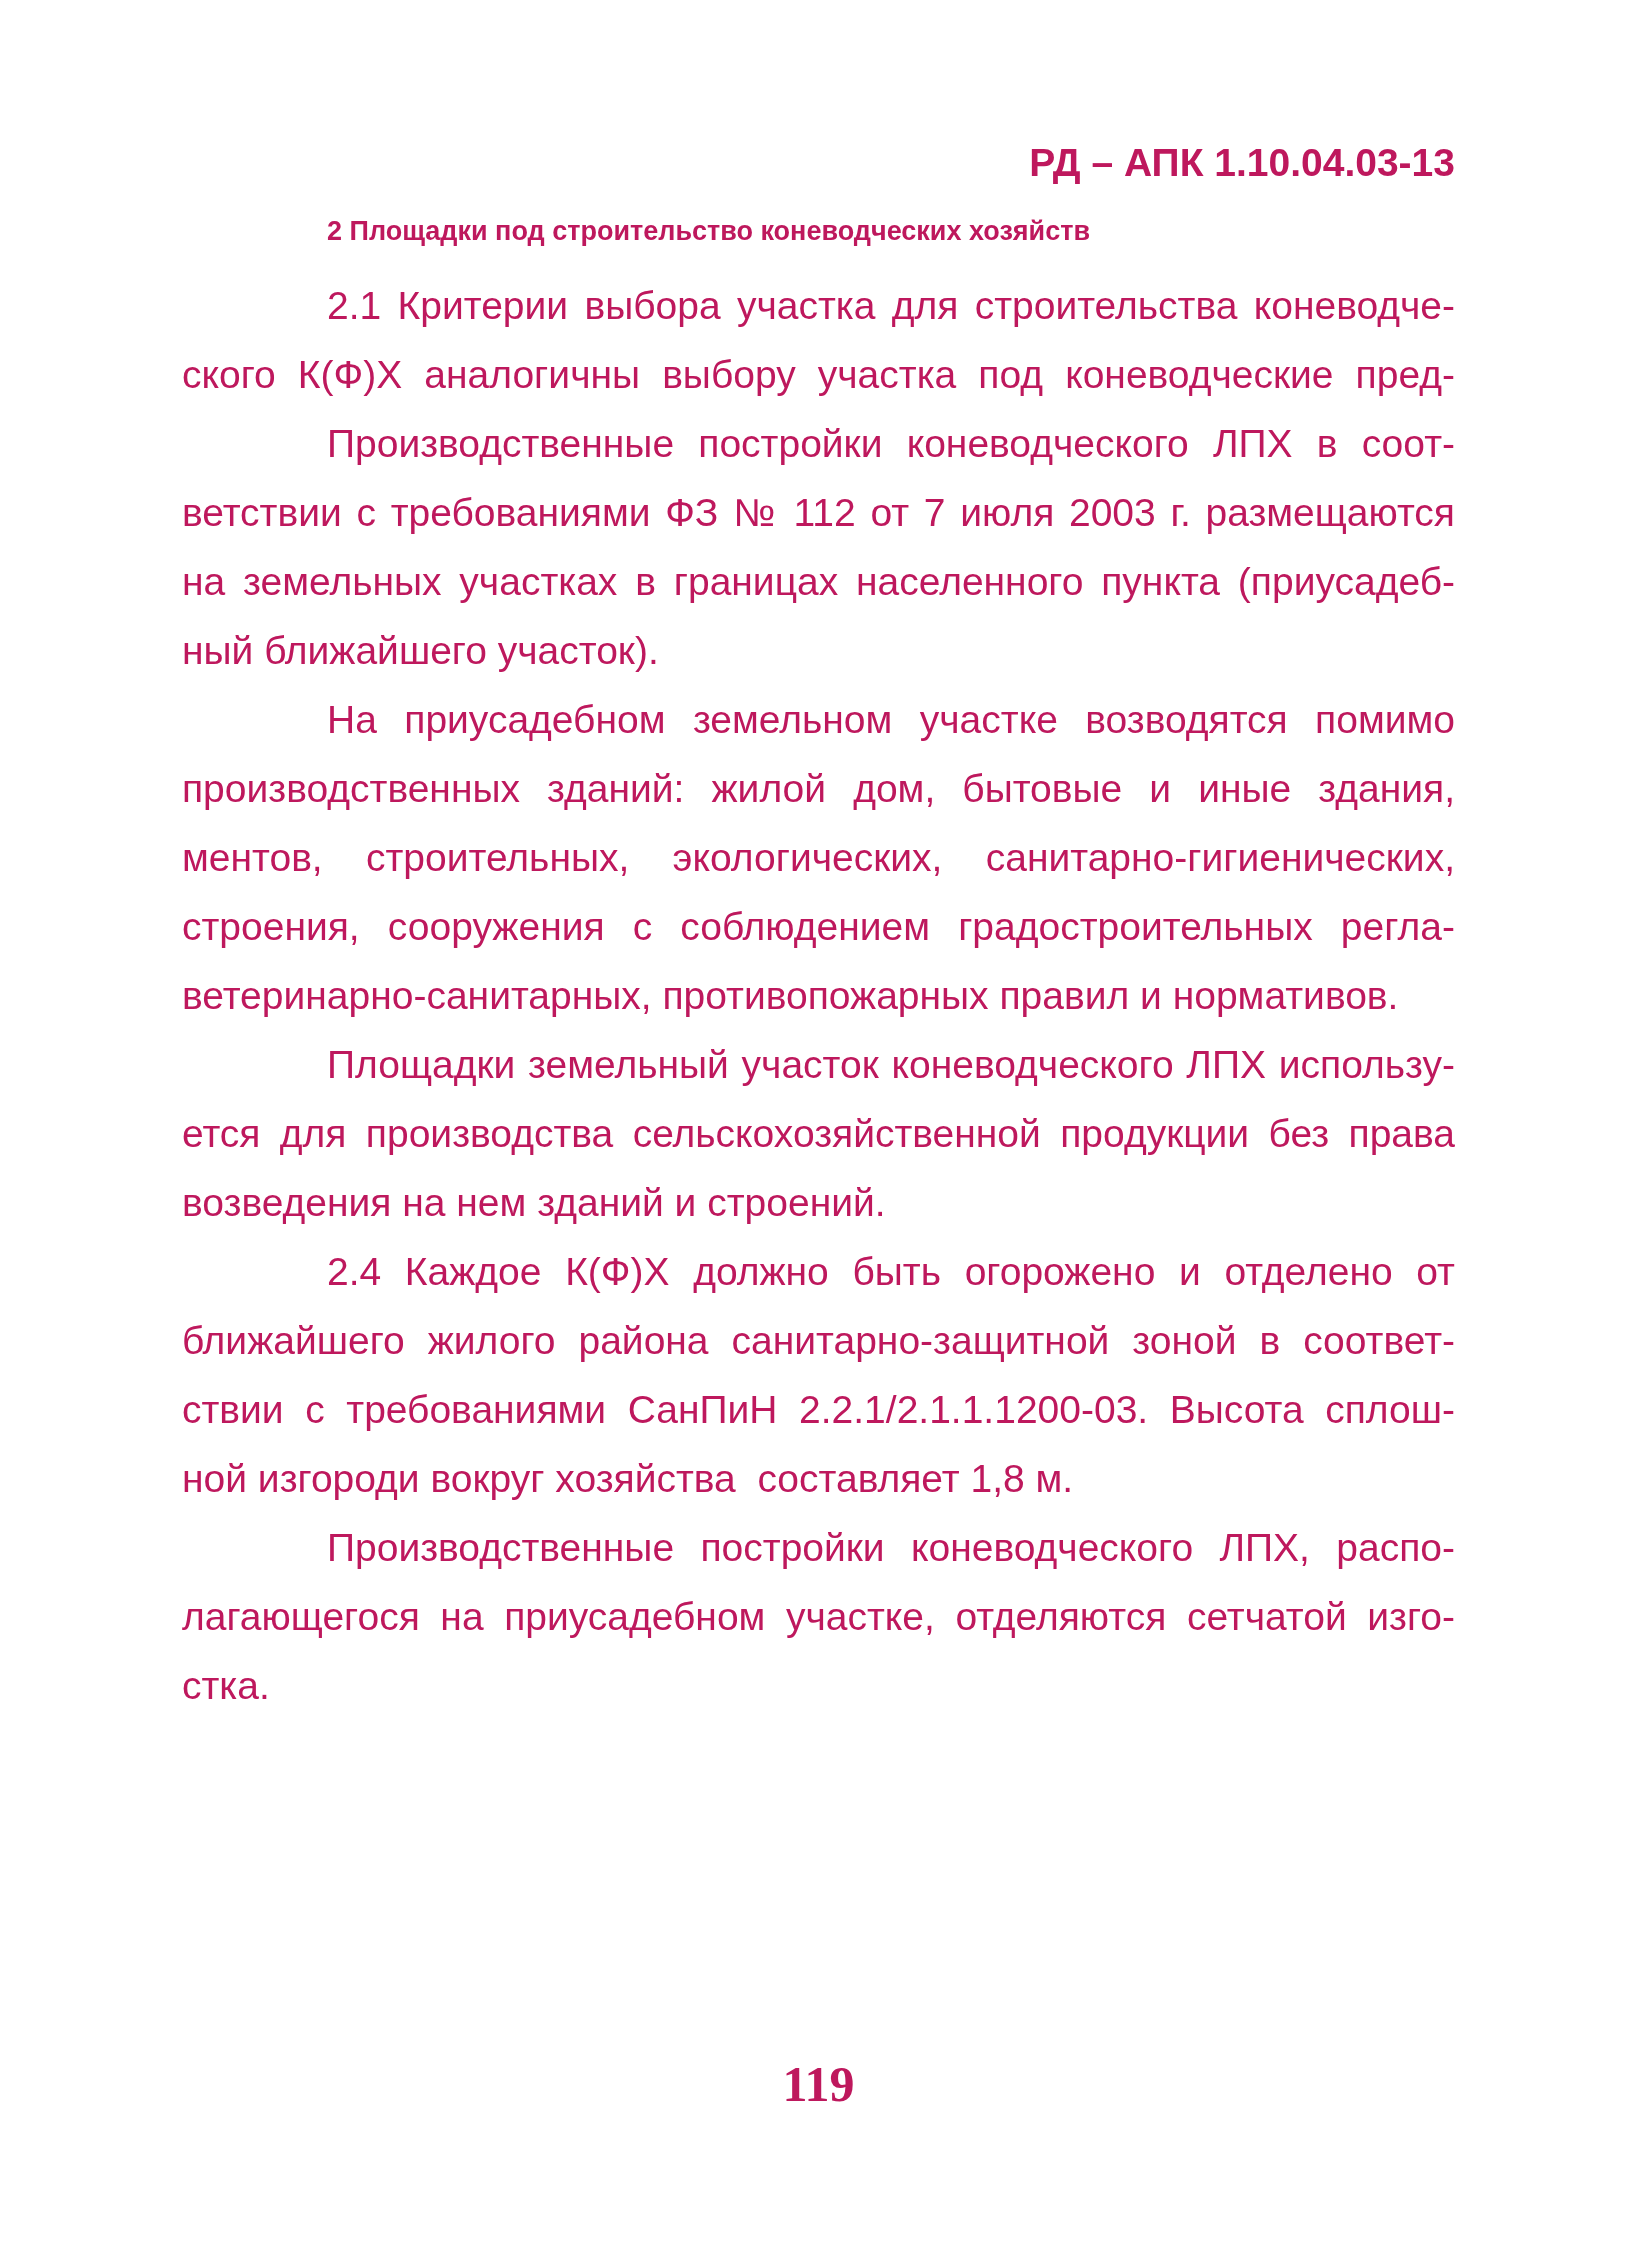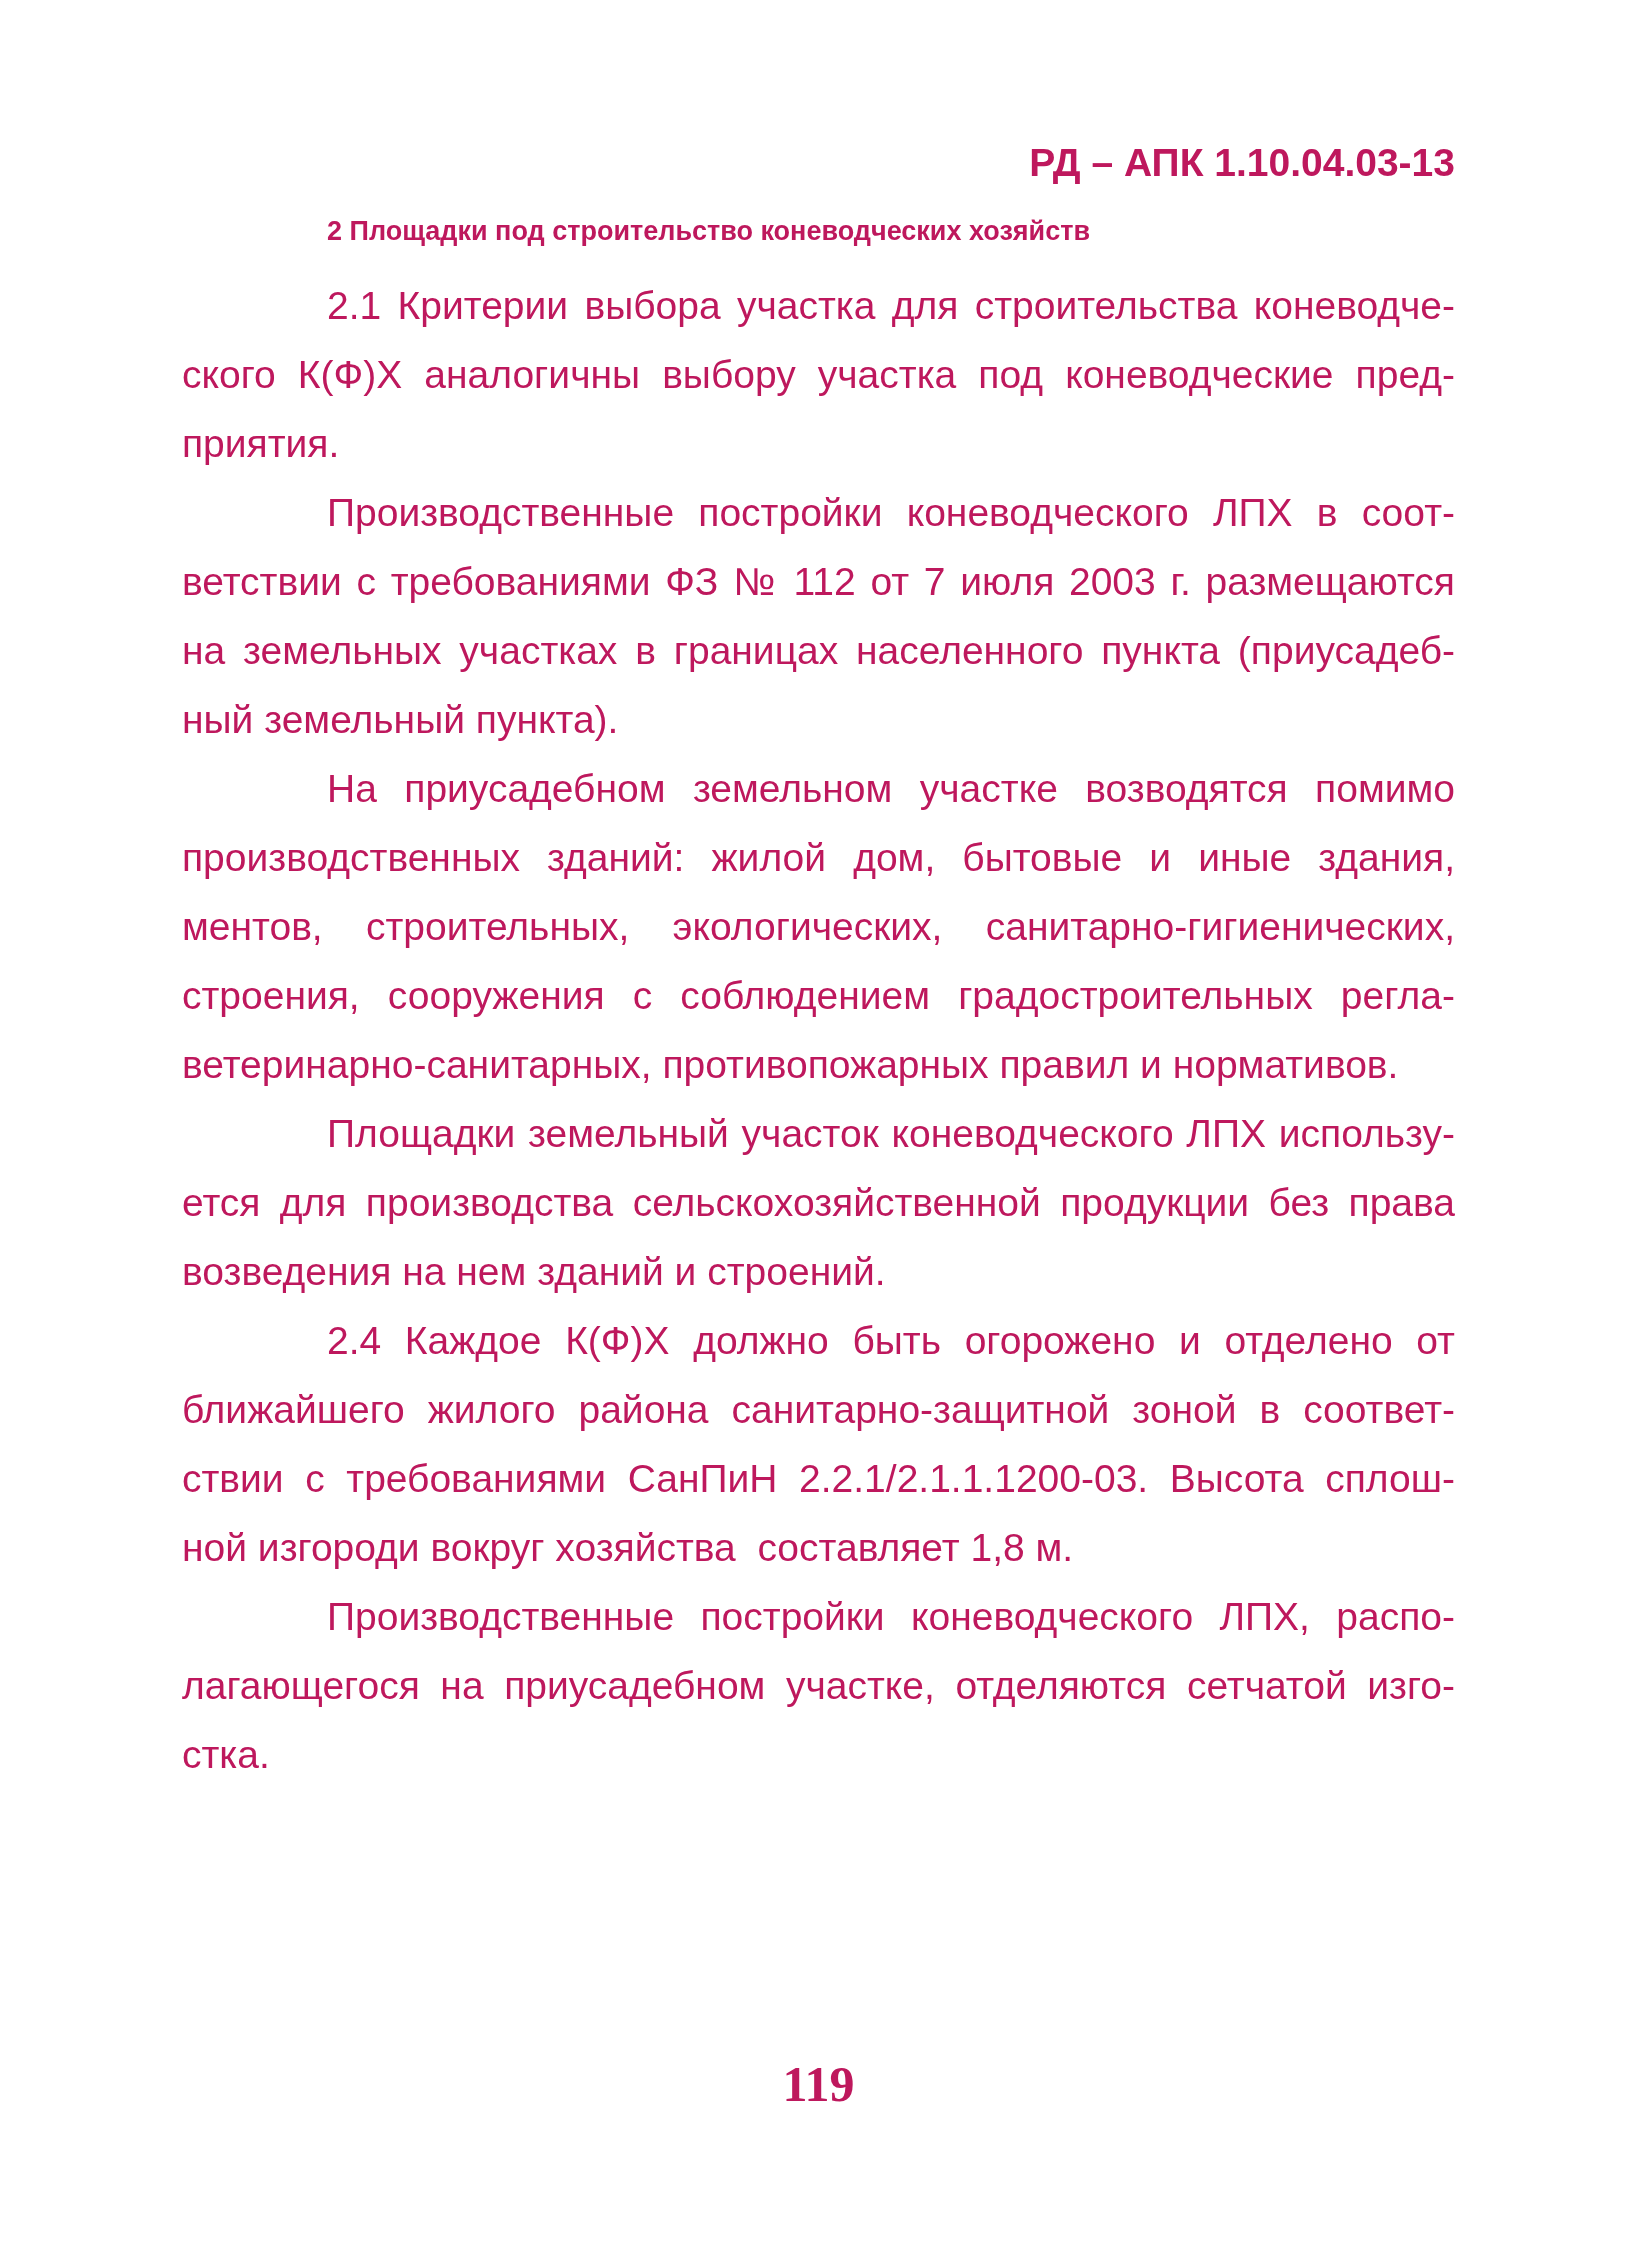--- a/index.html
+++ b/index.html
@@ -83,28 +83,27 @@
 
   <div class="doc-code">РД – АПК 1.10.04.03-13</div>
 
   <div class="section-heading">2 Площадки под строительство коневодческих хозяйств</div>
 
   <div class="doc-body">
 
     <div class="para">
       <div class="ln first">2.1 Критерии выбора участка для строительства коневодче-</div>
       <div class="ln">ского К(Ф)Х аналогичны выбору участка под коневодческие пред-</div>
-      <div class="ln end">приятия.</div>
     </div>
 
     <div class="para">
       <div class="ln first">Производственные постройки коневодческого ЛПХ в соот-</div>
       <div class="ln">ветствии с требованиями ФЗ № 112 от 7 июля 2003 г. размещаются</div>
       <div class="ln">на земельных участках в границах населенного пункта (приусадеб-</div>
-      <div class="ln end">ный земельный пункта).</div>
+      <div class="ln end">ный ближайшего участок).</div>
     </div>
 
     <div class="para">
       <div class="ln first">На приусадебном земельном участке возводятся помимо</div>
       <div class="ln">производственных зданий: жилой дом, бытовые и иные здания,</div>
       <div class="ln">ментов, строительных, экологических, санитарно-гигиенических,</div>
       <div class="ln">строения, сооружения с соблюдением градостроительных регла-</div>
       <div class="ln end">ветеринарно-санитарных, противопожарных правил и нормативов.</div>
     </div>
 

